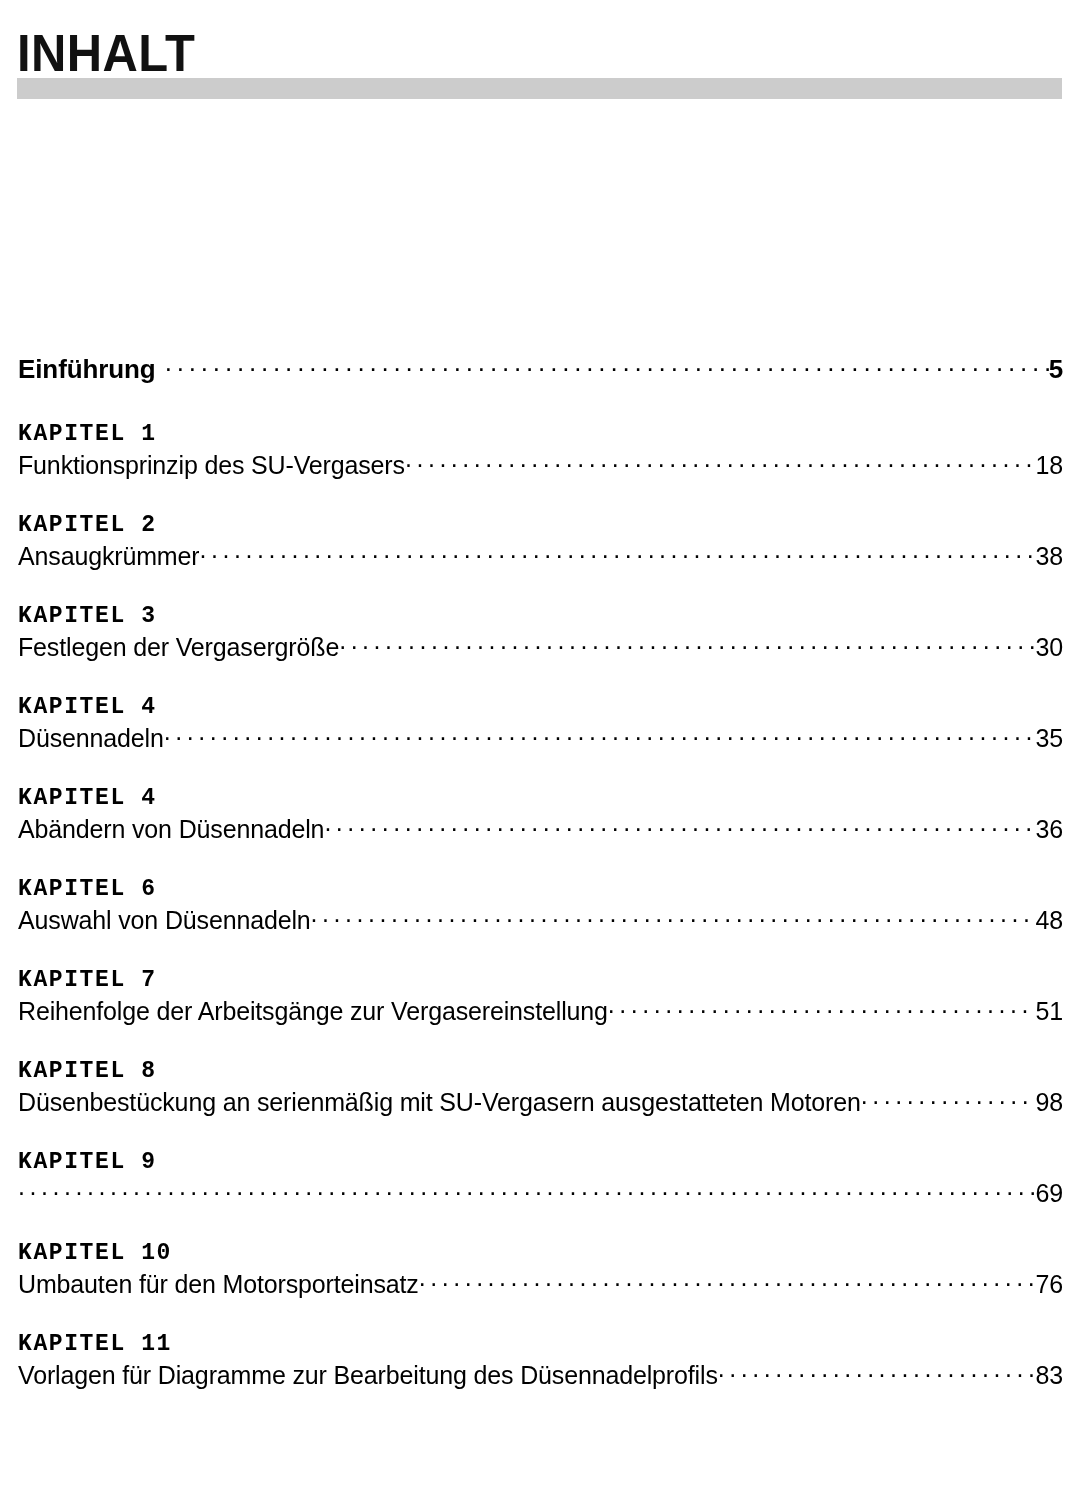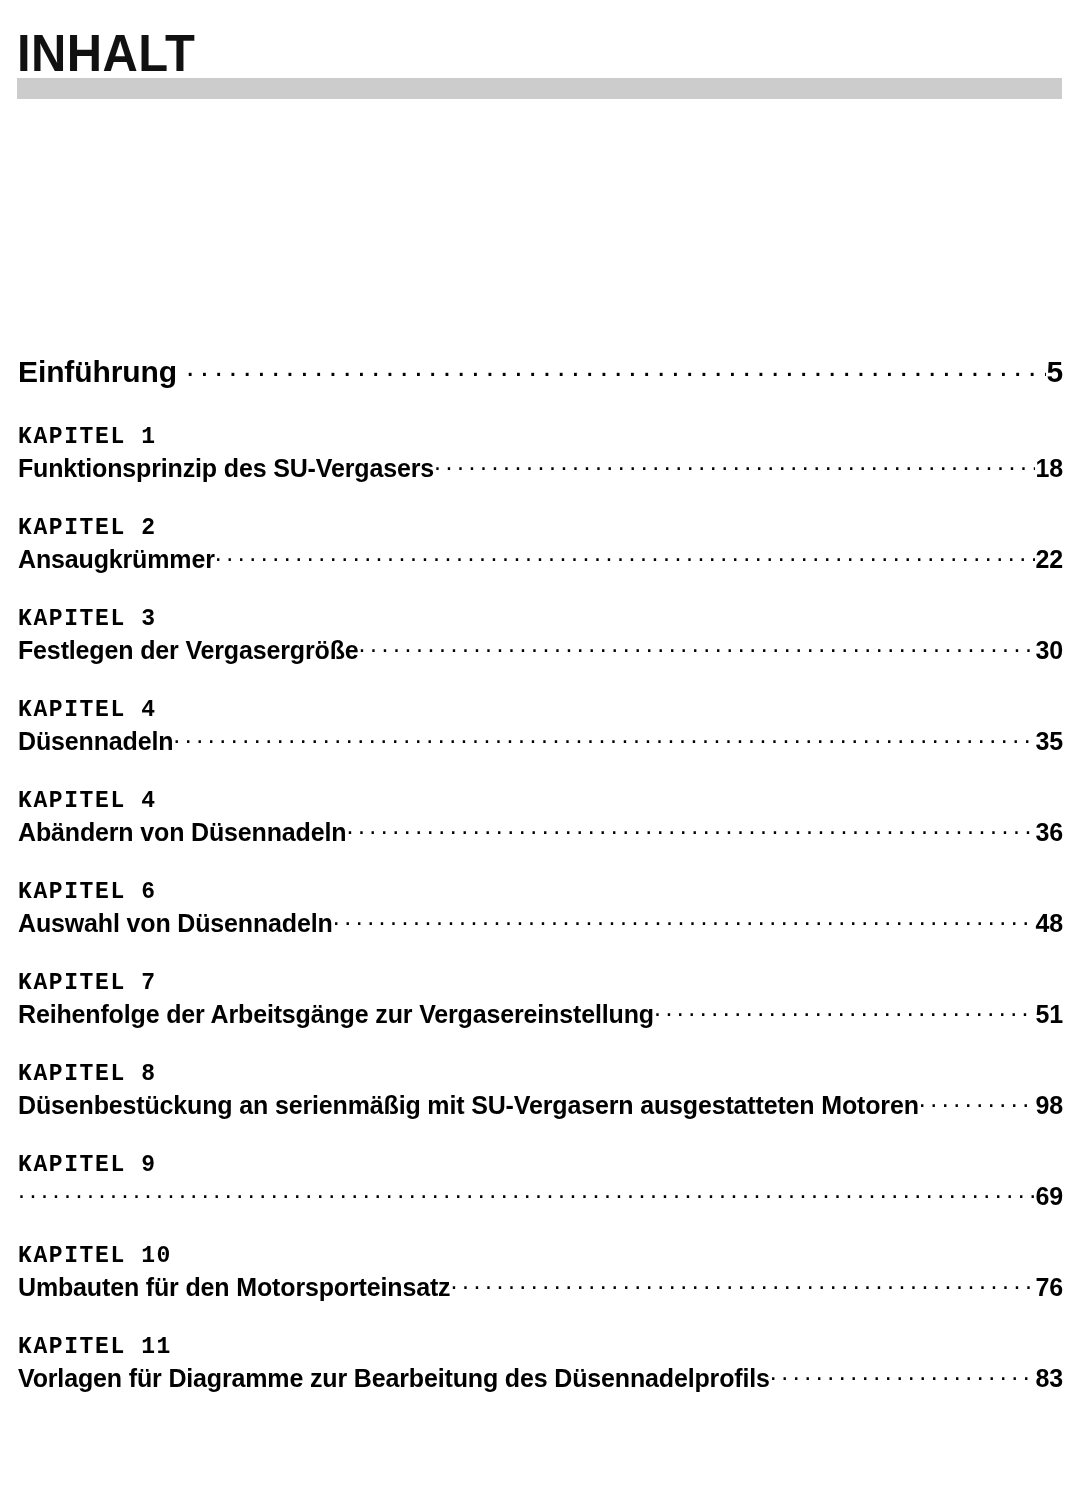--- a/index.html
+++ b/index.html
@@ -59,41 +59,41 @@
 
   .toc-entry {
     width: 100%;
   }
 
   
   .entry-major {
     margin-bottom: 34px;
   }
   .entry-major .line {
-    font-size: 30px;
+    font-size: 26px;
     font-weight: bold;
     line-height: 32px;
     letter-spacing: -0.1px;
   }
 
   
   .entry-chapter {
     margin-bottom: 29px;
   }
   .chapter-label {
     font-size: 23px;
     font-weight: bold;
     letter-spacing: 1.6px;
     line-height: 30px;
     white-space: nowrap;
     font-family: Liberation Mono, monospace;
   }
   .entry-chapter .line {
     font-size: 25px;
-    font-weight: bold;
+    font-weight: normal;
     line-height: 32px;
     letter-spacing: -0.15px;
   }
 
   
   .line {
     display: flex;
     align-items: baseline;
     width: 100%;
     white-space: nowrap;
@@ -156,21 +156,21 @@
         <span class="leader"></span>
         <span class="page-no">18</span>
       </div>
     </div>
 
     <div class="toc-entry entry-chapter">
       <div class="chapter-label">KAPITEL 2</div>
       <div class="line">
         <span class="label">Ansaugkrümmer</span>
         <span class="leader"></span>
-        <span class="page-no">22</span>
+        <span class="page-no">38</span>
       </div>
     </div>
 
     <div class="toc-entry entry-chapter">
       <div class="chapter-label">KAPITEL 3</div>
       <div class="line">
         <span class="label">Festlegen der Vergasergröße</span>
         <span class="leader"></span>
         <span class="page-no">30</span>
       </div>

